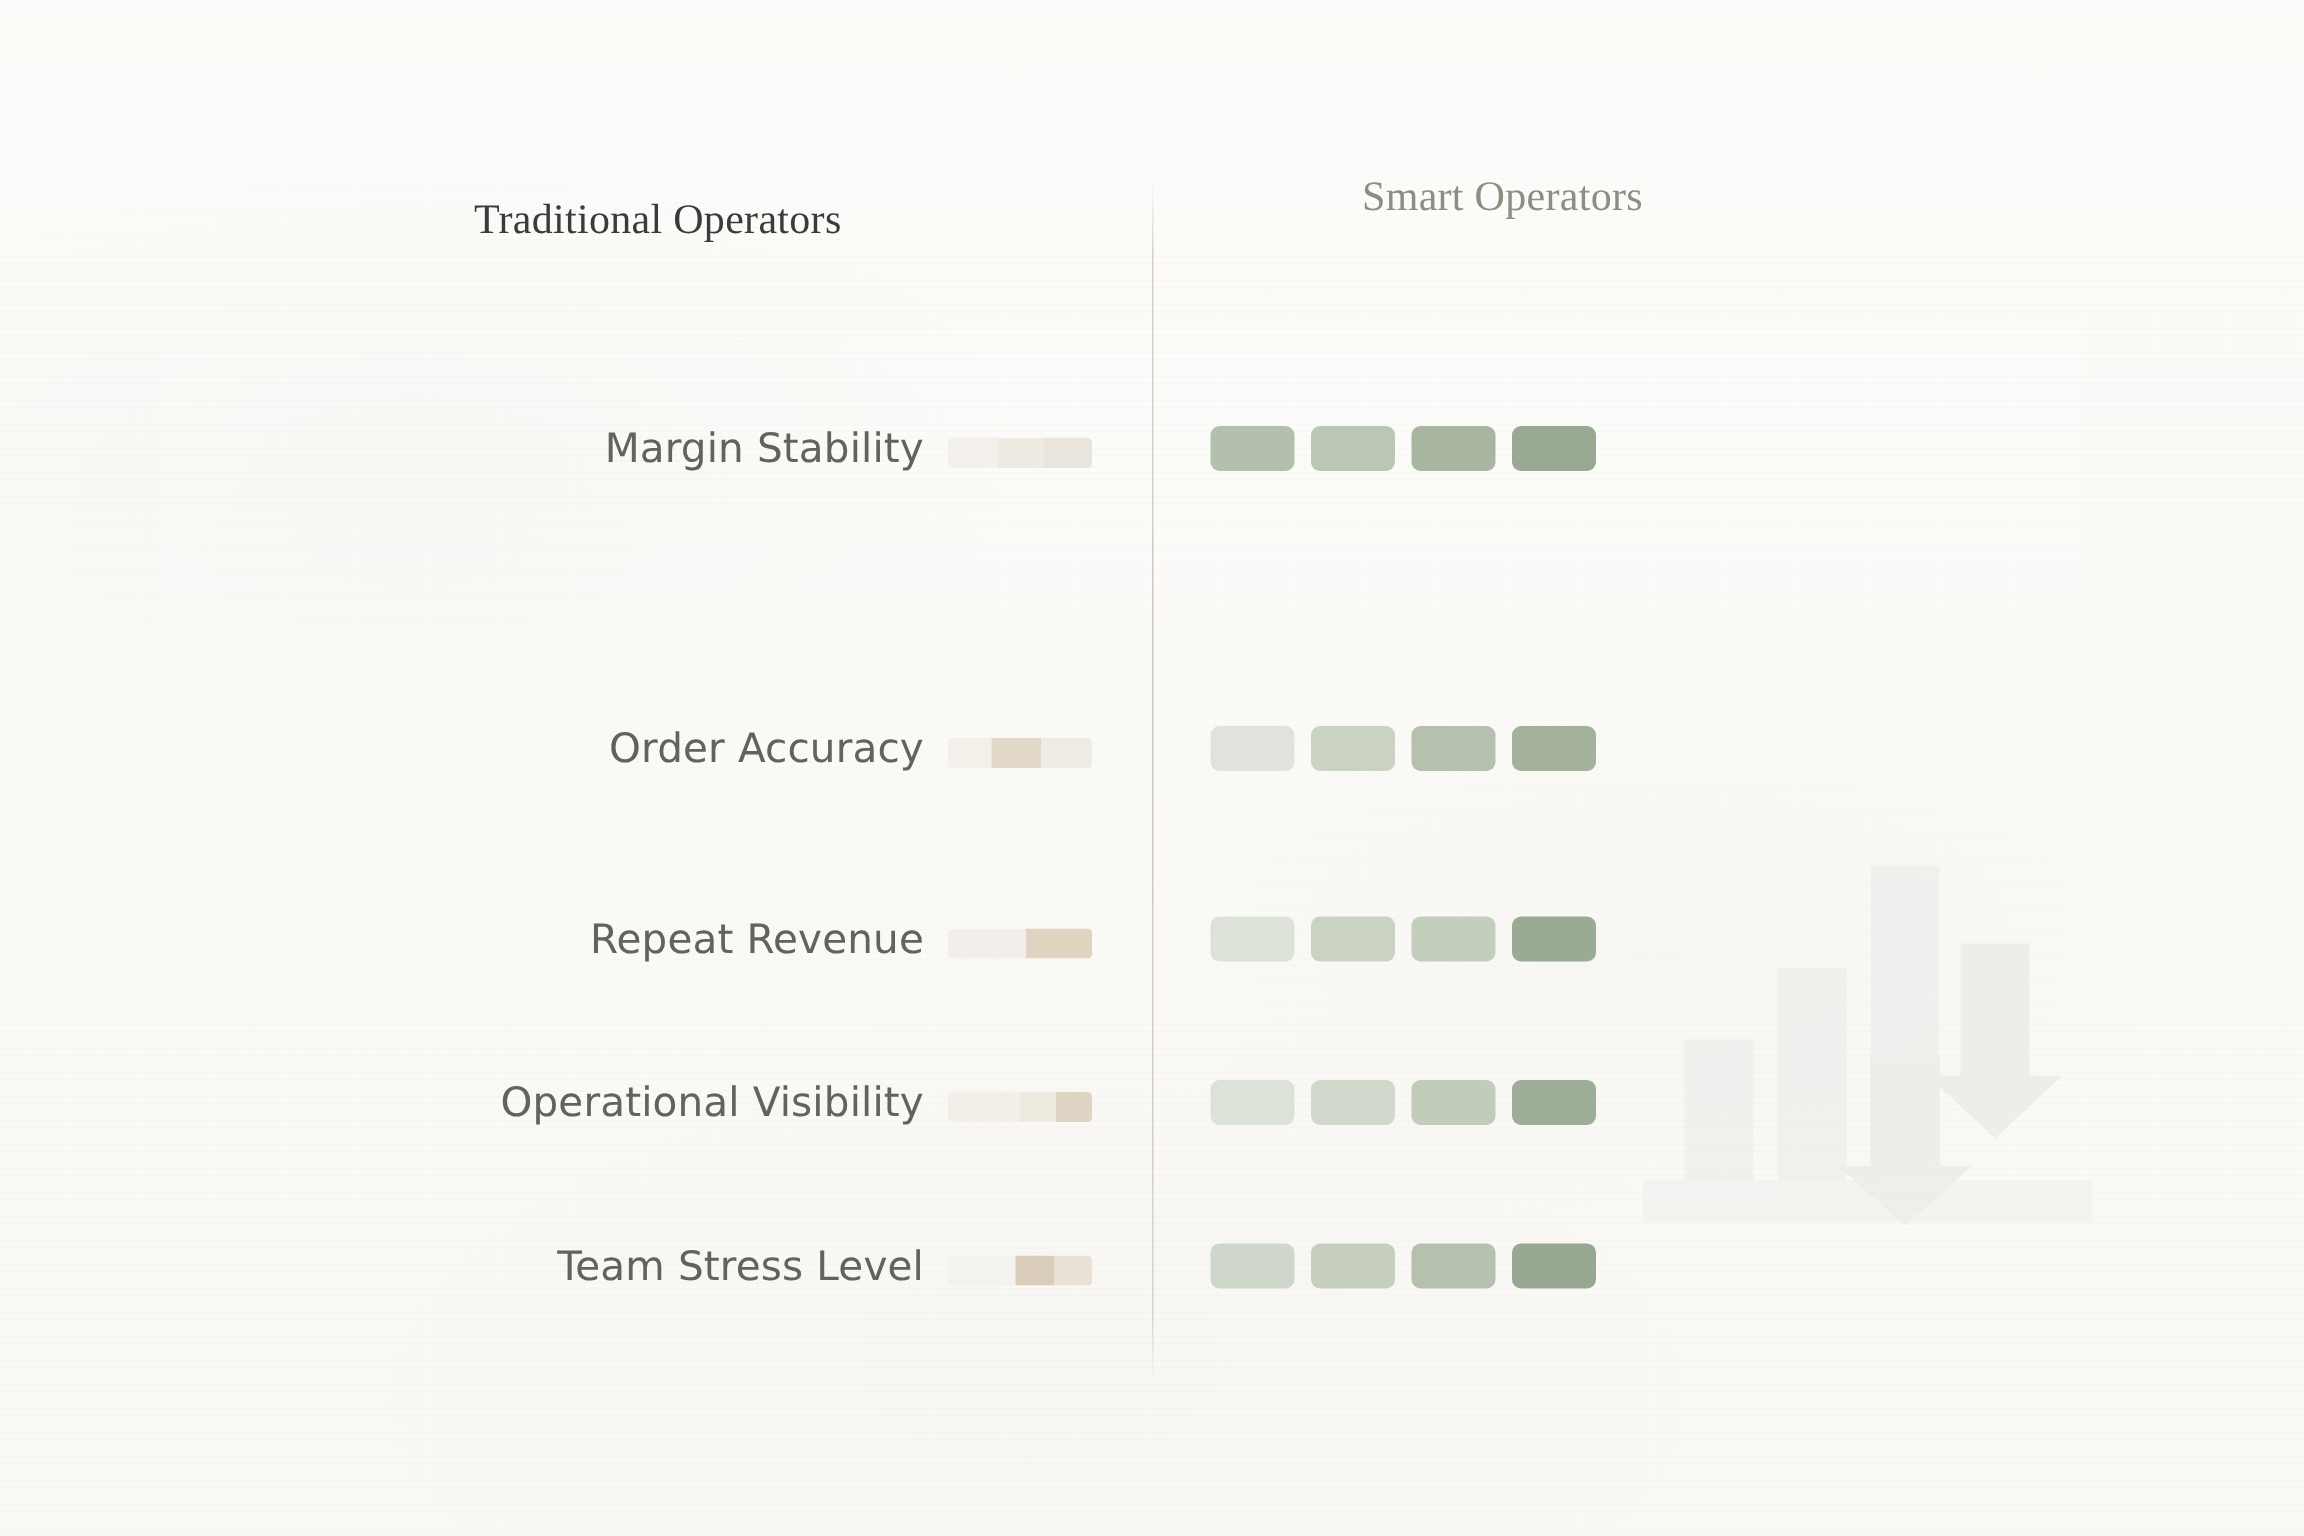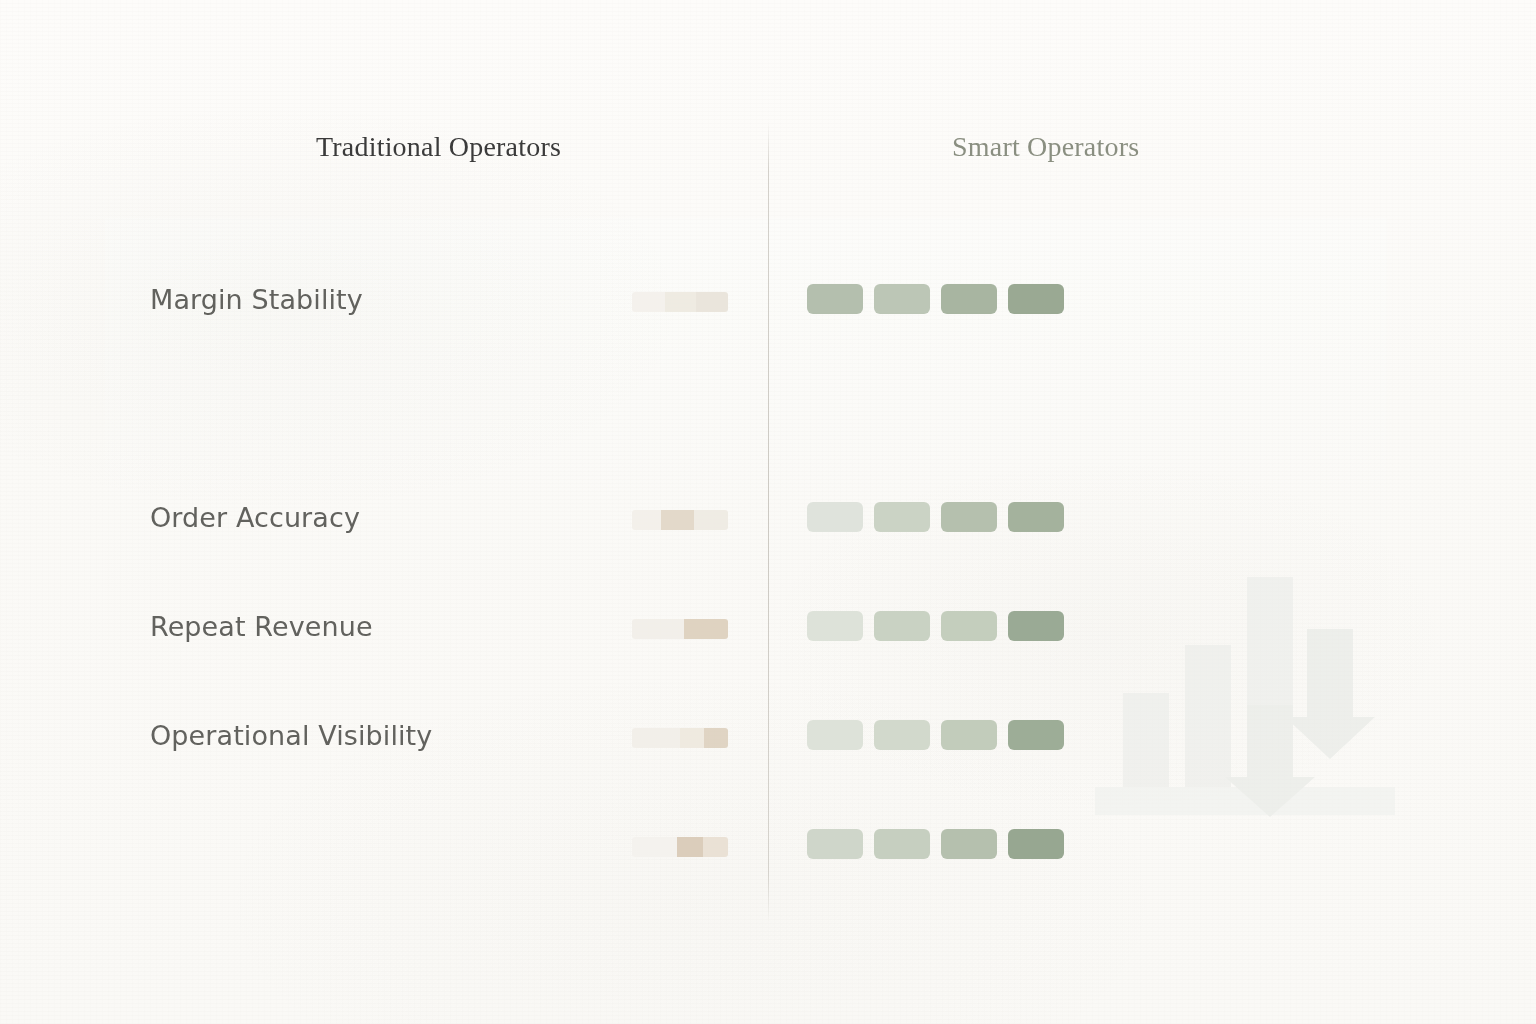--- a/index.html
+++ b/index.html
@@ -103,23 +103,22 @@
     letter-spacing: .2px;
     white-space: nowrap;
   }
   #header-left {
     left: 316px;
     top: 131px;
     color: #3b3b3b;
   }
   #header-right {
     left: 908px;
-    top: 131px;
+    top: 116px;
     color: #8a8f81;
-    margin-left: 44px;
   }
 
   
   #rows {
     position: absolute;
     left: 0;
     top: 0;
     width: 1536px;
     height: 1024px;
   }
@@ -128,20 +127,21 @@
     left: 0;
     width: 1536px;
     height: 50px;
   }
 
   
   .row-label {
     position: absolute;
     left: 150px;
     width: 466px;
+    text-align: right;
     top: 10px;
     font-family: "DejaVu Sans", "Liberation Sans", sans-serif;
     font-size: 27px;
     font-weight: 400;
     color: #62625e;
     letter-spacing: .1px;
     white-space: nowrap;
   }
 
   .mini-bar {
@@ -211,21 +211,21 @@
           <div class="mini-seg" style="background: rgb(238, 234, 225); width: 33%;"></div>
           <div class="mini-seg" style="background: rgb(233, 228, 218); width: 33%;"></div>
         </div>
         <div class="chips">
           <div class="chip" style="background: rgb(180, 191, 174);"></div>
           <div class="chip" style="background: rgb(188, 198, 182);"></div>
           <div class="chip" style="background: rgb(168, 181, 161);"></div>
           <div class="chip" style="background: rgb(154, 169, 147);"></div>
         </div>
       </div>
-      <div class="row" style="top: 492px;">
+      <div class="row" style="top: 474px;">
         <div class="row-label">Order Accuracy</div>
         <div class="mini-bar">
           <div class="mini-seg" style="background: rgb(243, 240, 234); width: 30%;"></div>
           <div class="mini-seg" style="background: rgb(226, 215, 199); width: 35%;"></div>
           <div class="mini-seg" style="background: rgb(239, 235, 227); width: 35%;"></div>
         </div>
         <div class="chips">
           <div class="chip" style="background: rgb(223, 227, 220);"></div>
           <div class="chip" style="background: rgb(203, 211, 197);"></div>
           <div class="chip" style="background: rgb(181, 192, 174);"></div>
@@ -253,20 +253,21 @@
           <div class="mini-seg" style="background: rgb(222, 210, 192); width: 25%;"></div>
         </div>
         <div class="chips">
           <div class="chip" style="background: rgb(221, 226, 217);"></div>
           <div class="chip" style="background: rgb(210, 217, 204);"></div>
           <div class="chip" style="background: rgb(194, 204, 187);"></div>
           <div class="chip" style="background: rgb(157, 173, 151);"></div>
         </div>
       </div>
       <div class="row" style="top: 819px;">
+        <div class="row-label">Team Stress Level</div>
         <div class="mini-bar">
           <div class="mini-seg" style="background: rgb(244, 242, 238); width: 47%;"></div>
           <div class="mini-seg" style="background: rgb(217, 202, 183); width: 27%;"></div>
           <div class="mini-seg" style="background: rgb(233, 224, 211); width: 26%;"></div>
         </div>
         <div class="chips">
           <div class="chip" style="background: rgb(207, 214, 202);"></div>
           <div class="chip" style="background: rgb(198, 207, 192);"></div>
           <div class="chip" style="background: rgb(181, 192, 174);"></div>
           <div class="chip" style="background: rgb(151, 167, 145);"></div>

